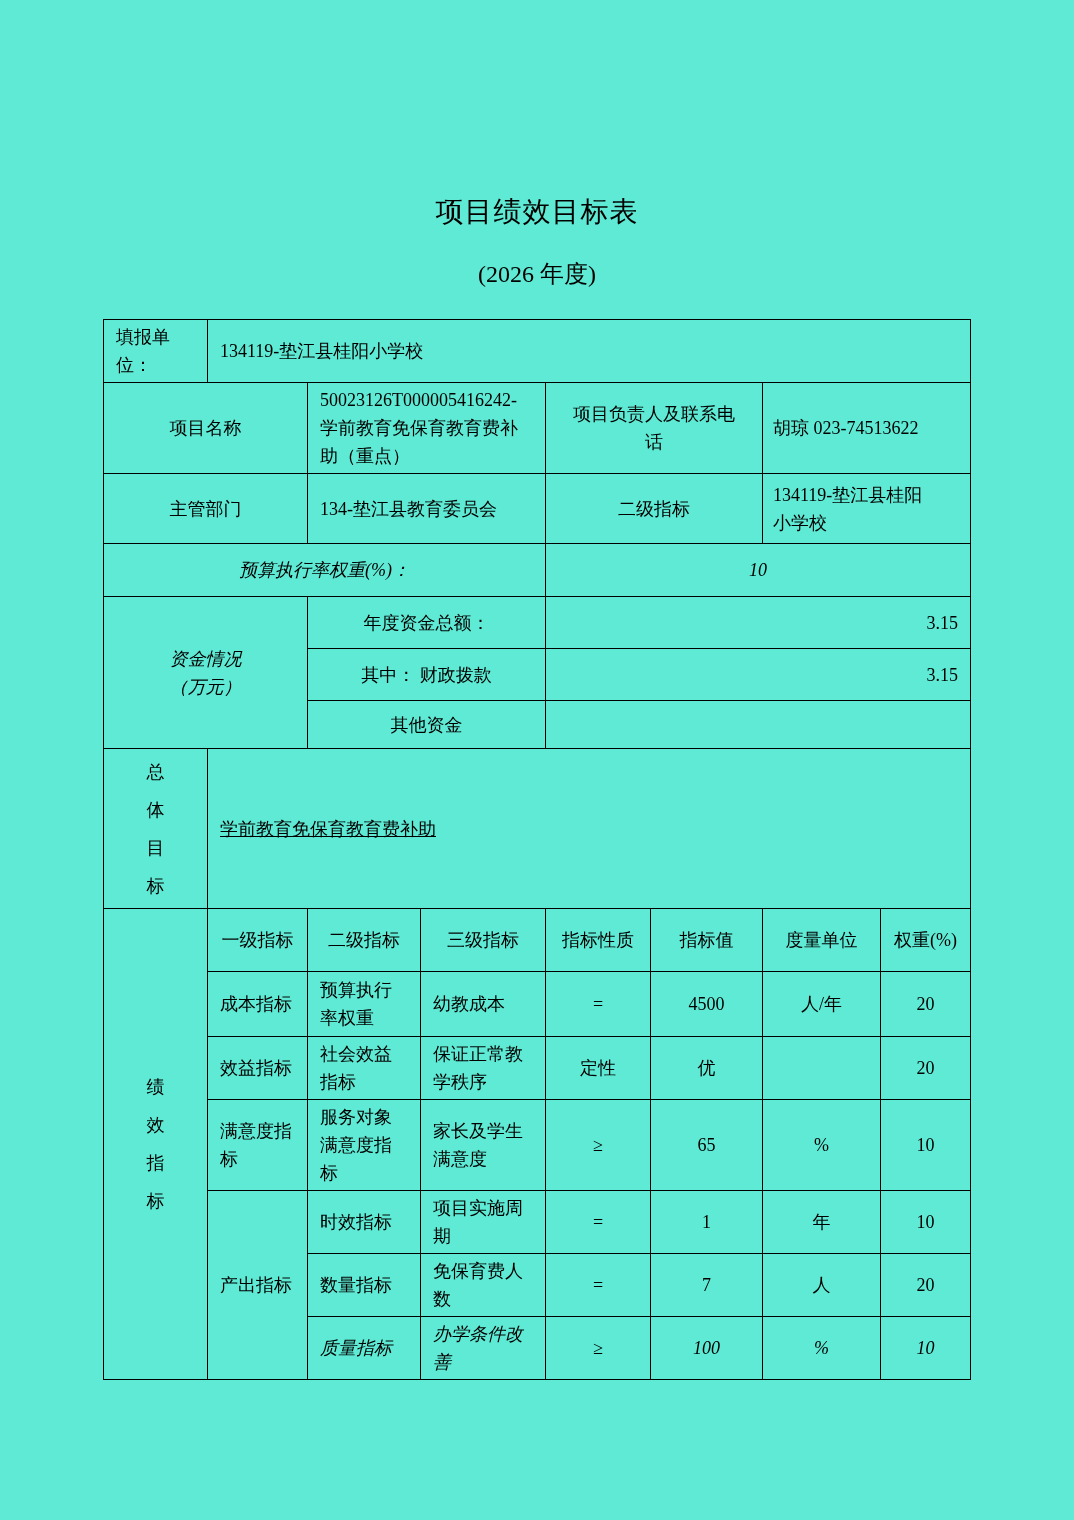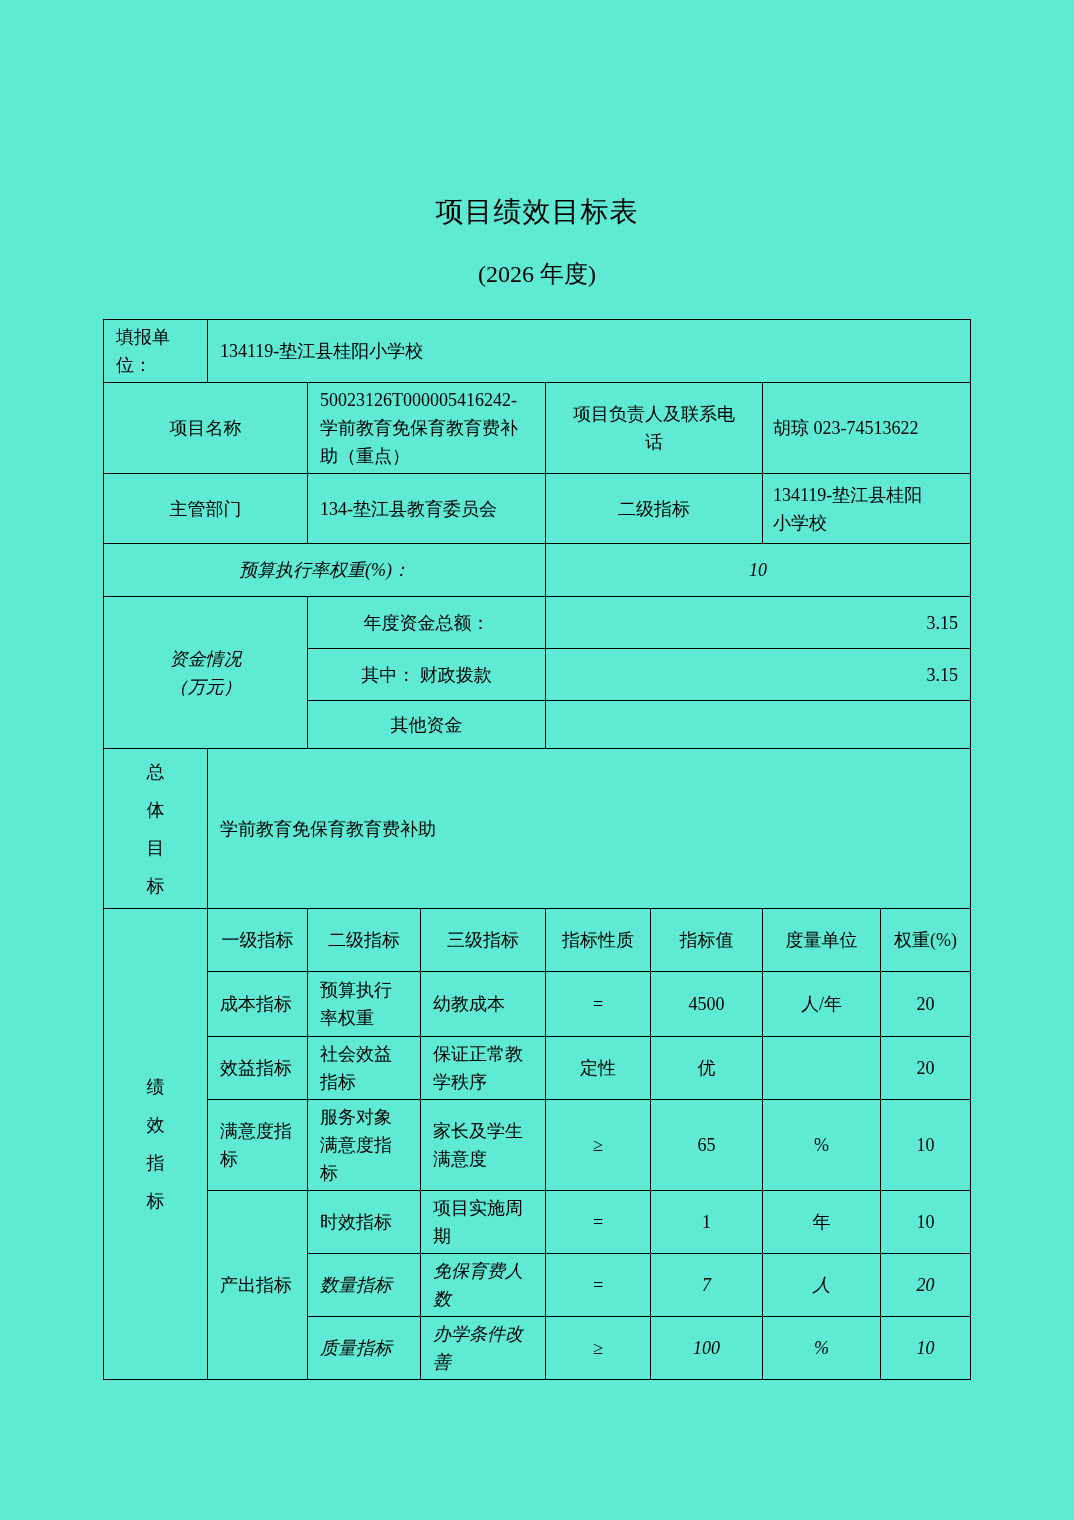--- a/index.html
+++ b/index.html
@@ -28,22 +28,22 @@
   .tl { text-align: left; }
   .tright { text-align: right; }
   .vtop { vertical-align: top; }
   .narrow { display: inline-block; width: 3.2em; word-break: break-all; }
   .vert { display: inline-block; width: 20px; word-break: break-all; line-height: 38px; text-align: center; }
   .pre { white-space: pre-line; font-style: italic; }
   .pad20 { padding: 3px 22px; }
   .w164 { display: inline-block; max-width: 164px; text-align: left; vertical-align: middle; }
   tr.h63 { height: 63px; } tr.h85 { height: 85px; } tr.h70 { height: 70px; }
   tr.h53 { height: 53px; font-style: italic; } tr.h52 { height: 52px; } tr.h48 { height: 48px; }
-  tr.h160 { height: 160px; } tr.h65 { height: 65px; } tr.h84 { height: 84px; }
-  tr.h62 { height: 62px; } tr.h58 { height: 58px; font-style: italic; }
+  tr.h160 { height: 160px; text-decoration: underline; } tr.h65 { height: 65px; } tr.h84 { height: 84px; }
+  tr.h62 { height: 62px; } tr.h58 { height: 58px; }
 </style>
 </head>
 <body>
 
 <div class="page">
 
   <div class="title">项目绩效目标表</div>
   <div class="subtitle">(2026 年度)</div>
 
   <table class="main">

